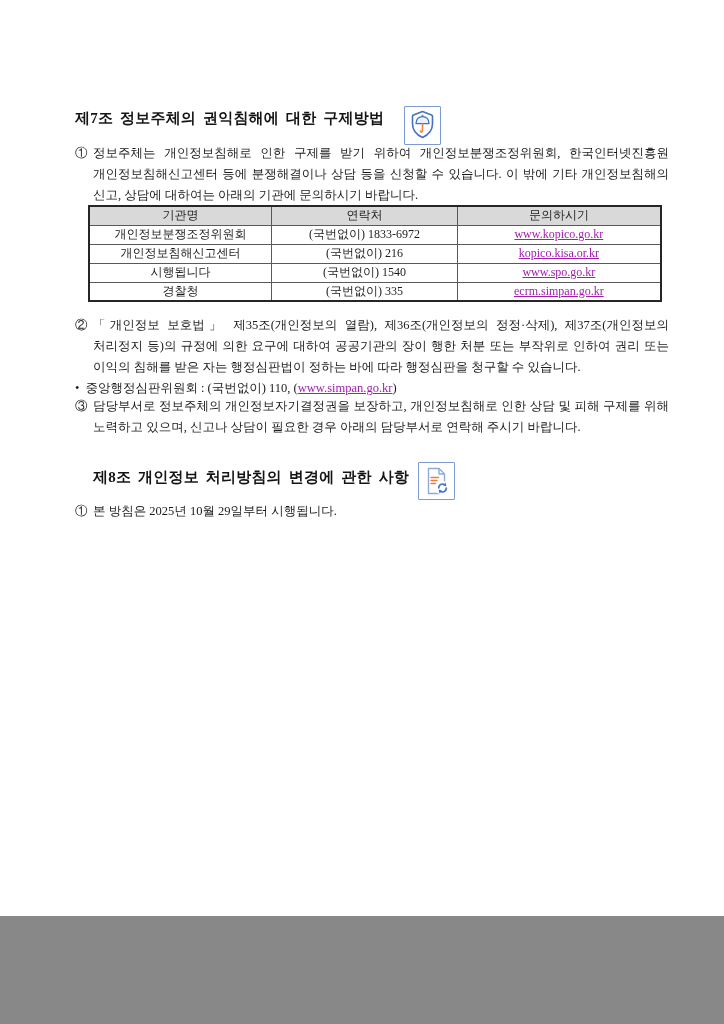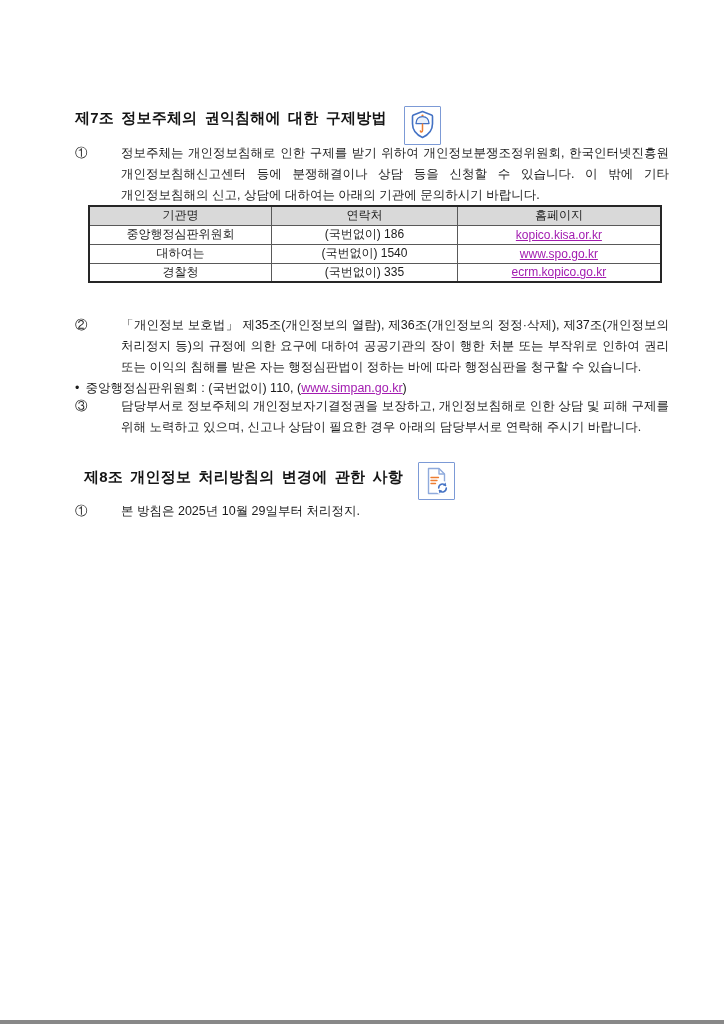--- a/index.html
+++ b/index.html
@@ -1,23 +1,23 @@
 <!DOCTYPE html>
 <html lang="ko"><head>
 <meta charset="utf-8">
 <style>
   * { margin: 0; padding: 0; box-sizing: border-box; }
   html, body { background: #888; }
   .page {
     position: relative;
     width: 724px;
-    height: 1020px;
+    height: 916px;
     margin: 0 auto;
     background: #ffffff;
-    font-family: Liberation Sans, sans-serif;
+    font-family: Liberation Serif, serif;
     color: #1a1a1a;
     overflow: hidden;
   }
   .section-title {
     position: absolute;
     font-size: 15px;
     font-weight: 700;
     color: #141414;
     letter-spacing: 0.2px;
     word-spacing: 3px;
@@ -43,21 +43,20 @@
     color: #1a1a1a;
   }
   .para .num {
     flex: 0 0 18px;
     text-align: left;
   }
   .para .ptext {
     flex: 1;
     text-align: justify;
     word-break: keep-all;
-    margin-left: 28px;
   }
   .bullet-line {
     position: absolute;
     font-size: 12.5px;
     line-height: 21px;
     white-space: nowrap;
   }
   .bullet-line .marker { margin-right: 6px; }
   .org-table {
     position: absolute;
@@ -111,69 +110,74 @@
   <table class="org-table">
     <colgroup>
       <col style="width:182px">
         <col style="width:185px">
         <col style="width:203px">
     </colgroup>
     <thead>
       <tr>
         <th>기관명</th>
         <th>연락처</th>
-        <th>홈페이지</th>
+        <th>문의하시기</th>
       </tr>
     </thead>
     <tbody>
       <tr>
-        <td>중앙행정심판위원회</td>
-        <td>(국번없이) 186</td>
+        <td>개인정보분쟁조정위원회</td>
+        <td>(국번없이) 1833-6972</td>
+        <td><a class="weblink">www.kopico.go.kr</a></td>
+      </tr>
+      <tr>
+        <td>개인정보침해신고센터</td>
+        <td>(국번없이) 216</td>
         <td><a class="weblink">kopico.kisa.or.kr</a></td>
       </tr>
       <tr>
-        <td>대하여는</td>
+        <td>시행됩니다</td>
         <td>(국번없이) 1540</td>
         <td><a class="weblink">www.spo.go.kr</a></td>
       </tr>
       <tr>
         <td>경찰청</td>
         <td>(국번없이) 335</td>
-        <td><a class="weblink">ecrm.kopico.go.kr</a></td>
+        <td><a class="weblink">ecrm.simpan.go.kr</a></td>
       </tr>
     </tbody>
   </table>
 
   <div class="para" style="left:75px; top:315px;">
     <span class="num">②</span>
     <span class="ptext">「개인정보 보호법」 제35조(개인정보의 열람), 제36조(개인정보의 정정·삭제), 제37조(개인정보의 처리정지 등)의 규정에 의한 요구에 대하여 공공기관의 장이 행한 처분 또는 부작위로 인하여 권리 또는 이익의 침해를 받은 자는 행정심판법이 정하는 바에 따라 행정심판을 청구할 수 있습니다.</span>
   </div>
 
   <div class="bullet-line" style="left:75px; top:378px;">
     <span class="marker">•</span><span>중앙행정심판위원회 : (국번없이) 110, (</span><a class="inline-link">www.simpan.go.kr</a><span>)</span>
   </div>
 
   <div class="para" style="left:75px; top:396px;">
     <span class="num">③</span>
     <span class="ptext">담당부서로 정보주체의 개인정보자기결정권을 보장하고, 개인정보침해로 인한 상담 및 피해 구제를 위해 노력하고 있으며, 신고나 상담이 필요한 경우 아래의 담당부서로 연락해 주시기 바랍니다.</span>
   </div>
 
-  <div class="section-title" style="left:84px; top:468px;">제8조 개인정보 처리방침의 변경에 관한 사항</div>
+  <div class="section-title" style="left:93px; top:468px;">제8조 개인정보 처리방침의 변경에 관한 사항</div>
 
   <div class="icon-box" style="left:418px; top:462px; height:38px;">
     <svg width="35" height="36" viewBox="0 0 35 36">
       <path d="M9.5 5.5 H20 L25.5 11 V30.5 H9.5 Z" fill="#ffffff" stroke="#8faadc" stroke-width="1.4" stroke-linejoin="round"></path>
       <path d="M20 5.5 V11 H25.5" fill="none" stroke="#8faadc" stroke-width="1.4" stroke-linejoin="round"></path>
       <path d="M12 14.5 H19.5 M12 17.5 H18 M12 20.5 H16.5" stroke="#ed7d31" stroke-width="1.4" stroke-linecap="round"></path>
       <circle cx="23.5" cy="25" r="7" fill="#ffffff"></circle>
       <path d="M19.7 25 a3.9 3.9 0 0 1 6.8-2.6" fill="none" stroke="#4472c4" stroke-width="1.6" stroke-linecap="round"></path>
       <path d="M27.3 25 a3.9 3.9 0 0 1 -6.8 2.6" fill="none" stroke="#4472c4" stroke-width="1.6" stroke-linecap="round"></path>
       <path d="M26.7 19.6 L26.9 22.8 L23.8 22.4 Z" fill="#4472c4"></path>
       <path d="M20.3 30.4 L20.1 27.2 L23.2 27.6 Z" fill="#4472c4"></path>
     </svg>
   </div>
 
   <div class="para" style="left:75px; top:501px;">
     <span class="num">①</span>
-    <span class="ptext" style="text-align:left;">본 방침은 2025년 10월 29일부터 처리정지.</span>
+    <span class="ptext" style="text-align:left;">본 방침은 2025년 10월 29일부터 시행됩니다.</span>
   </div>
 
 </div>
 
 </body></html>

